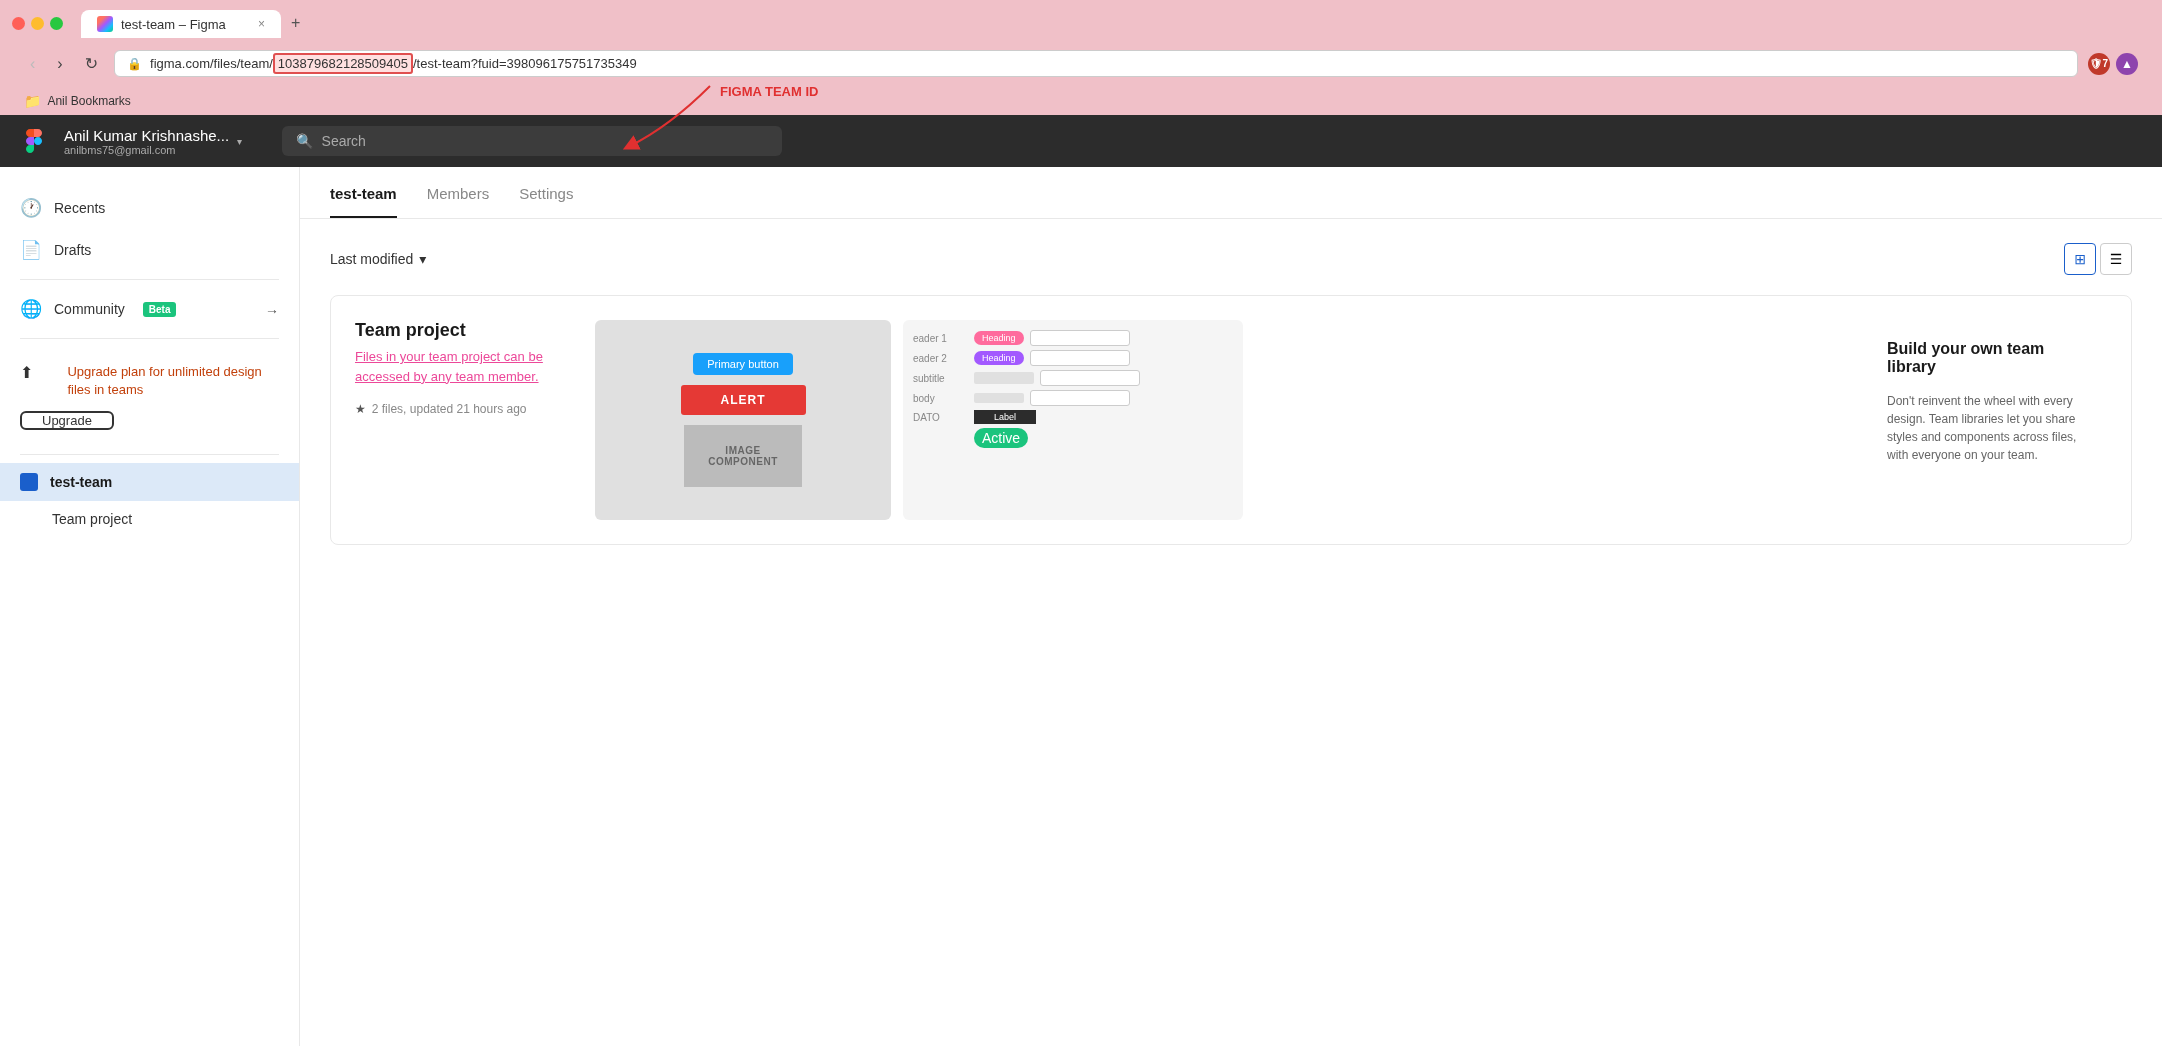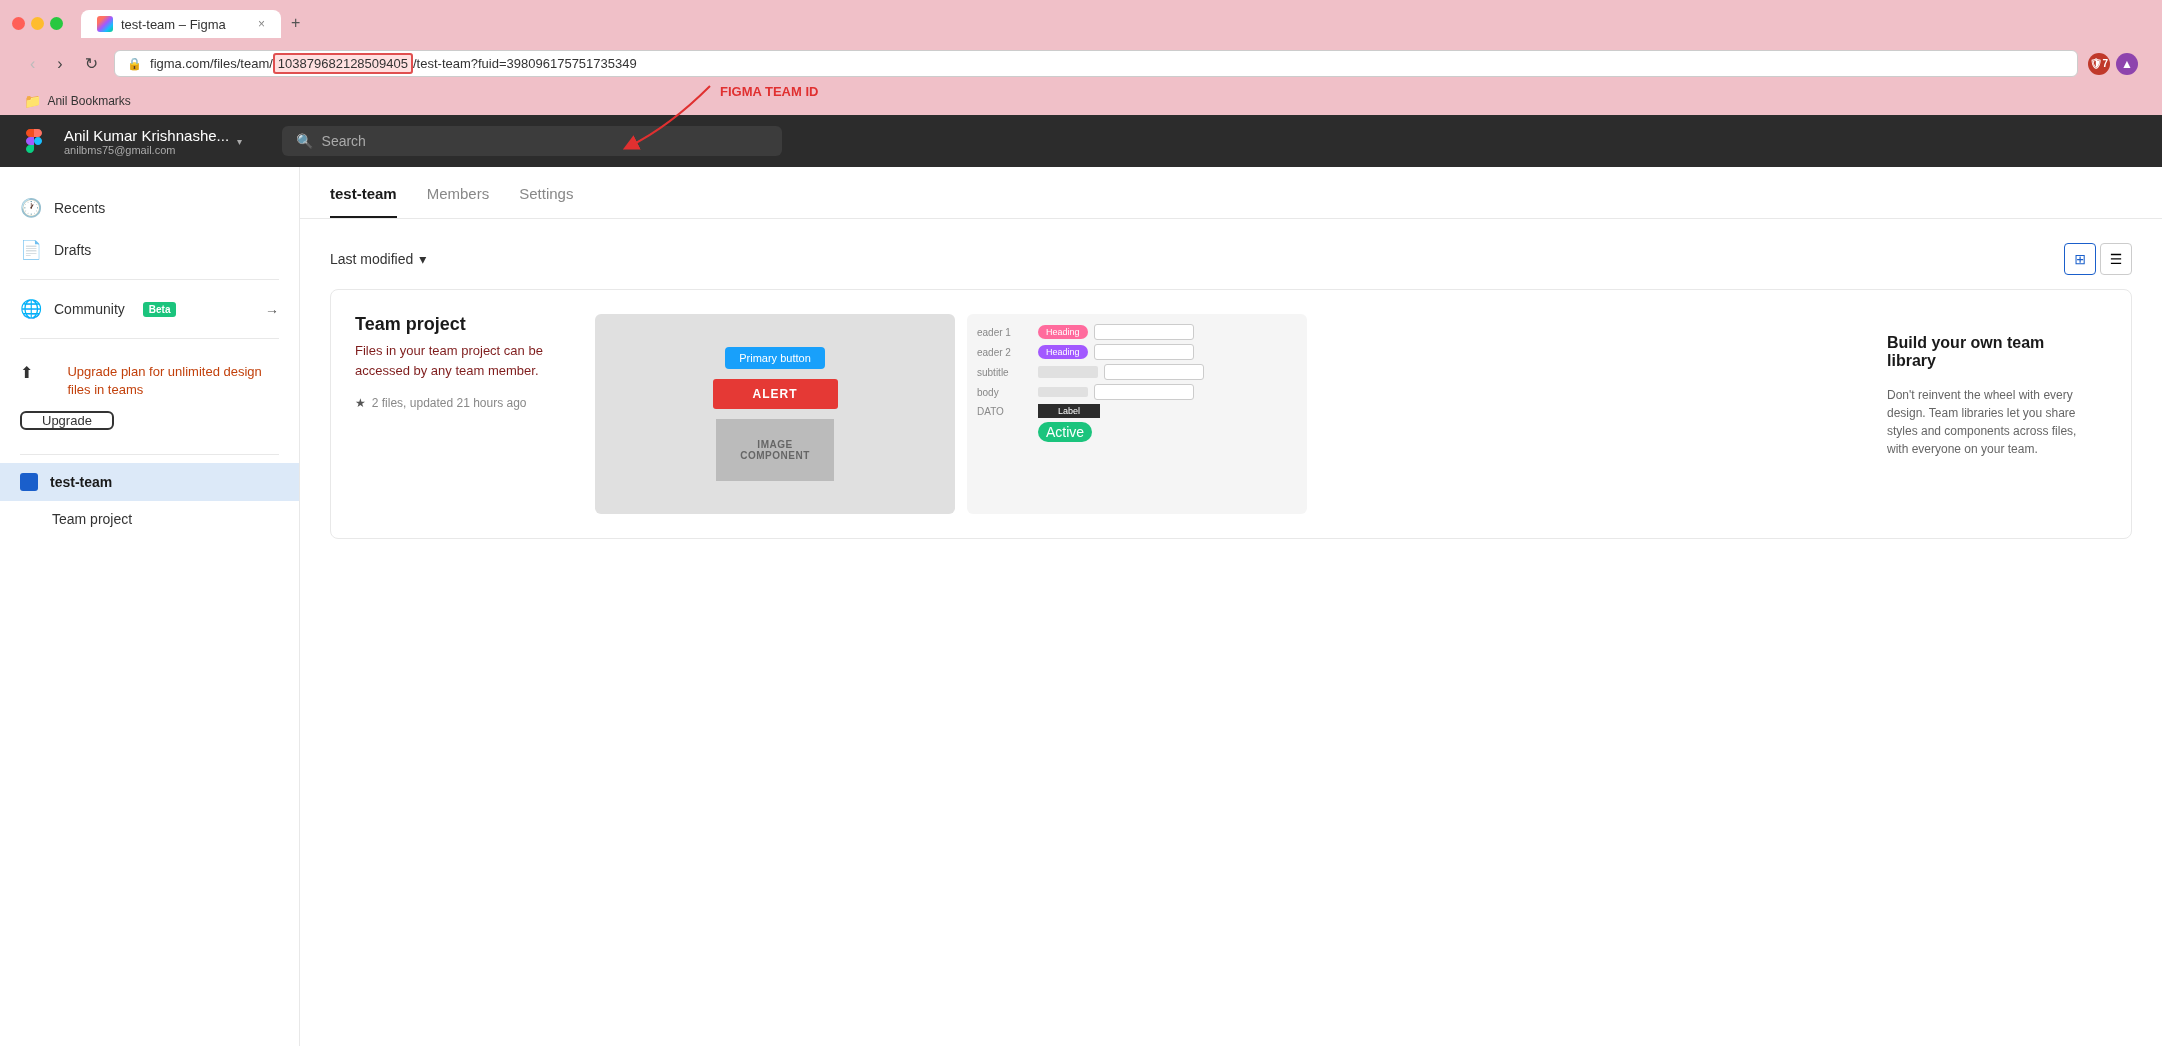--- a/index.html
+++ b/index.html
@@ -281,21 +281,21 @@
       border-bottom: 2px solid #1a1a1a;
     }
 
     .content-area {
       padding: 24px 30px;
     }
     .sort-bar {
       display: flex;
       align-items: center;
       justify-content: space-between;
-      margin-bottom: 14px;
+      margin-bottom: 20px;
     }
     .sort-btn {
       display: flex;
       align-items: center;
       gap: 6px;
       background: none;
       border: none;
       font-size: 14px;
       color: #333;
       cursor: pointer;
@@ -324,40 +324,40 @@
     .project-card {
       border: 1px solid #e8e8e8;
       border-radius: 8px;
       padding: 24px;
       display: flex;
       gap: 20px;
       align-items: flex-start;
     }
     .project-info { min-width: 220px; }
     .project-title { font-size: 18px; font-weight: 600; color: #1a1a1a; margin-bottom: 6px; }
-    .project-desc { font-size: 13px; color: #7f1d1d; line-height: 1.5; max-width: 200px; }
+    .project-desc { font-size: 13px; color: #ec4899; line-height: 1.5; max-width: 200px; text-decoration: underline; }
     .project-meta {
       display: flex;
       align-items: center;
       gap: 6px;
       margin-top: 16px;
       font-size: 12px;
       color: #888;
     }
     .star-icon { color: #555; }
 
     .project-previews {
       display: flex;
       gap: 12px;
       flex: 1;
     }
     .preview-box {
       background: #e0e0e0;
       border-radius: 6px;
-      width: 360px;
+      width: 296px;
       height: 200px;
       display: flex;
       flex-direction: column;
       align-items: center;
       justify-content: center;
       gap: 10px;
       overflow: hidden;
       position: relative;
     }
     .preview-primary-btn {

